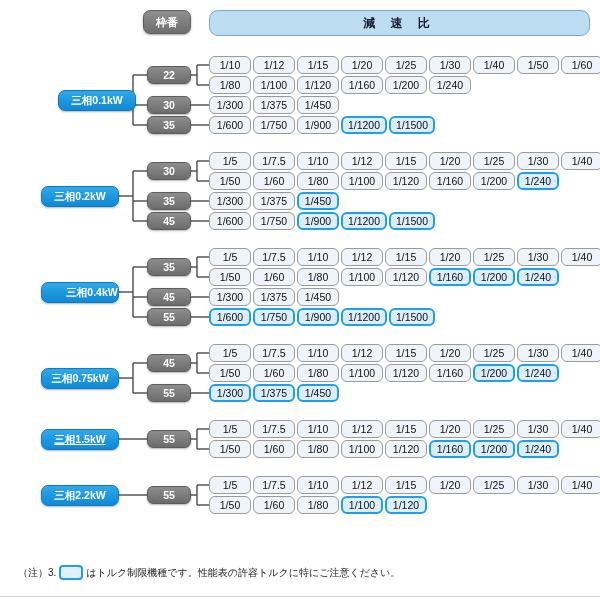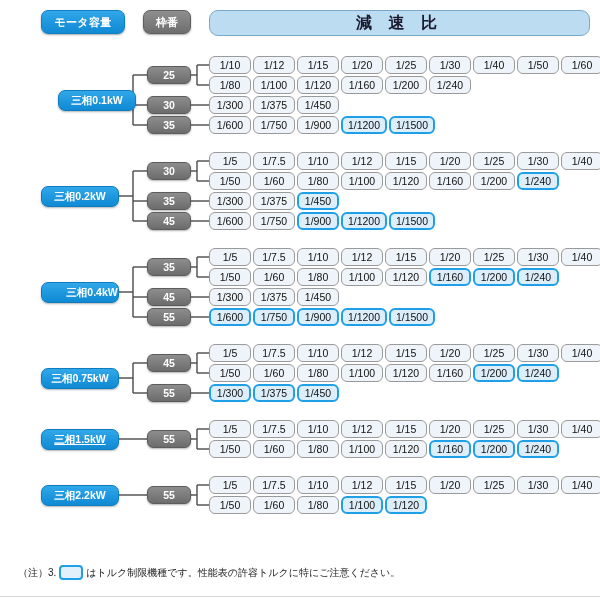--- a/index.html
+++ b/index.html
@@ -36,21 +36,21 @@
     left:143px;top:10px;width:48px;height:24px;
     background:linear-gradient(180deg,#8f8f8f 0%,#7d7d7d 55%,#6e6e6e 100%);
     border:1px solid #5e5e5e;
     color:#ffffff;font-size:11px;font-weight:bold;
     box-shadow:0 1px 2px rgba(0,0,0,.35);
   }
   .hdr-ratio{
     left:209px;top:10px;width:381px;height:26px;
     background:#bcdcf2;
     border:1px solid #7ba9cc;
-    color:#1a1a2e;font-size:16px;font-weight:bold;
+    color:#1a1a2e;font-size:12px;font-weight:bold;
     letter-spacing:6px;
     border-radius:9px;
   }
 
   
   .motor{
     width:78px;height:21px;left:41px;
     background:linear-gradient(180deg,#31a8e8 0%,#1d96de 55%,#0f8ad3 100%);
     border:1px solid #0d7cc0;
     color:#ffffff;font-size:10.5px;font-weight:bold;
@@ -163,21 +163,20 @@
       <line x1="119" y1="439" x2="133" y2="439" stroke="#4a4a4a" stroke-width="1.4"></line>
       <line x1="133" y1="439" x2="147" y2="439" stroke="#4a4a4a" stroke-width="1.4"></line>
       <line x1="191" y1="495" x2="197" y2="495" stroke="#4a4a4a" stroke-width="1.4"></line>
       <line x1="197" y1="485" x2="197" y2="505" stroke="#4a4a4a" stroke-width="1.4"></line>
       <line x1="197" y1="485" x2="209" y2="485" stroke="#4a4a4a" stroke-width="1.4"></line>
       <line x1="197" y1="505" x2="209" y2="505" stroke="#4a4a4a" stroke-width="1.4"></line>
       <line x1="119" y1="495" x2="133" y2="495" stroke="#4a4a4a" stroke-width="1.4"></line>
       <line x1="133" y1="495" x2="147" y2="495" stroke="#4a4a4a" stroke-width="1.4"></line>
     </svg>
 
-  <div class="pill hdr-motor">モータ容量</div>
   <div class="pill hdr-frame">枠番</div>
   <div class="pill hdr-ratio">減 速 比</div>
 
   <div id="body-layer">
       <div class="chiprow" style="left: 209px; top: 56px;">
         <div class="chip" style="width: 42px;">1/10</div>
         <div class="chip" style="width: 42px;">1/12</div>
         <div class="chip" style="width: 42px;">1/15</div>
         <div class="chip" style="width: 42px;">1/20</div>
         <div class="chip" style="width: 42px;">1/25</div>
@@ -187,21 +186,21 @@
         <div class="chip" style="width: 42px;">1/60</div>
       </div>
       <div class="chiprow" style="left: 209px; top: 76px;">
         <div class="chip" style="width: 42px;">1/80</div>
         <div class="chip" style="width: 42px;">1/100</div>
         <div class="chip" style="width: 42px;">1/120</div>
         <div class="chip" style="width: 42px;">1/160</div>
         <div class="chip" style="width: 42px;">1/200</div>
         <div class="chip" style="width: 42px;">1/240</div>
       </div>
-      <div class="pill frame" style="top: 66px;">25</div>
+      <div class="pill frame" style="top: 66px;">22</div>
       <div class="chiprow" style="left: 209px; top: 96px;">
         <div class="chip" style="width: 42px;">1/300</div>
         <div class="chip" style="width: 42px;">1/375</div>
         <div class="chip" style="width: 42px;">1/450</div>
       </div>
       <div class="pill frame" style="top: 96px;">30</div>
       <div class="chiprow" style="left: 209px; top: 116px;">
         <div class="chip" style="width: 42px;">1/600</div>
         <div class="chip" style="width: 42px;">1/750</div>
         <div class="chip" style="width: 42px;">1/900</div>

